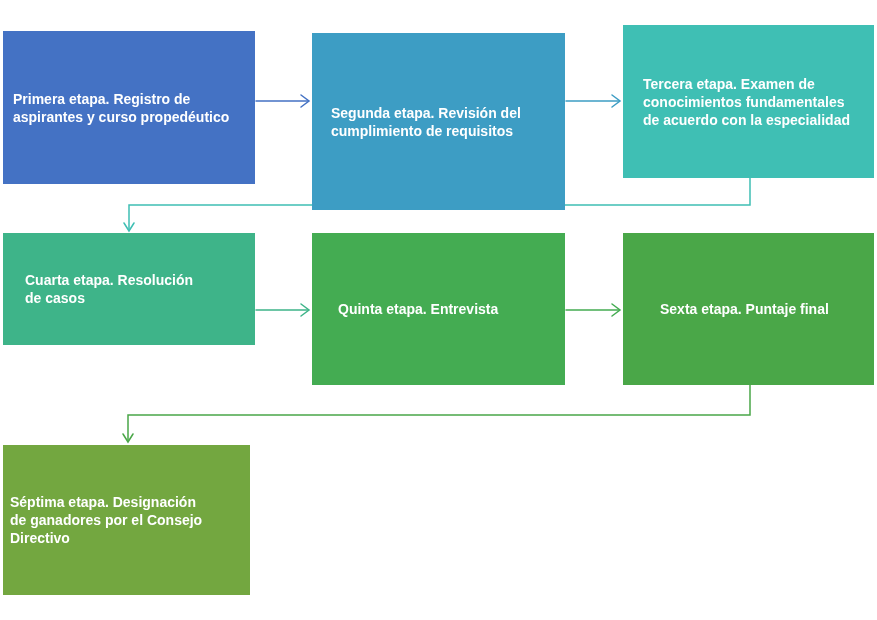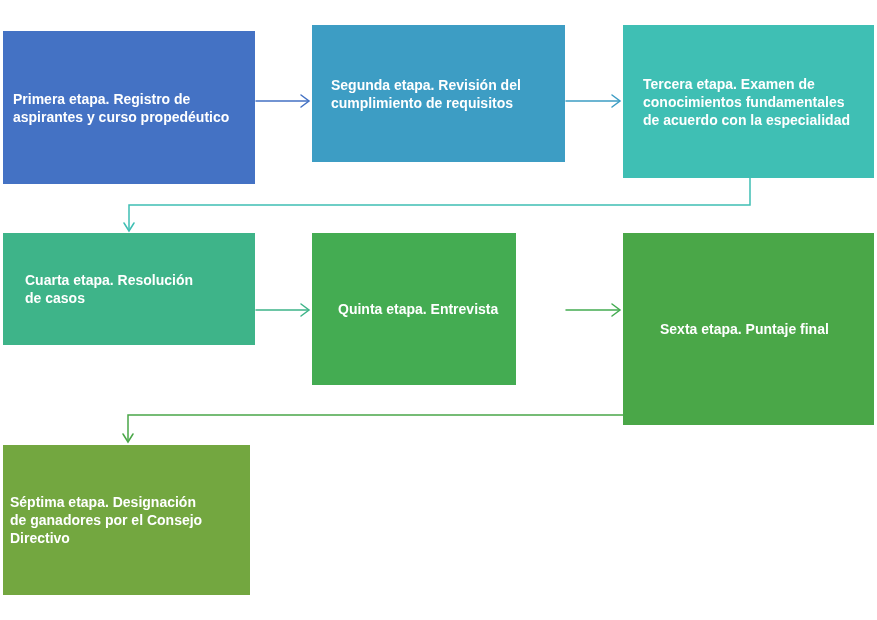--- a/index.html
+++ b/index.html
@@ -21,25 +21,25 @@
     align-items: center;
     box-sizing: border-box;
     color: #ffffff;
     font-size: 14px;
     font-weight: bold;
     line-height: 18px;
     white-space: pre;
   }
   
   .n1 { left: 3px;   top: 25px;  width: 252px; height: 153px; padding-left: 10px; margin-top: 6px; }
-  .n2 { left: 312px; top: 25px;  width: 253px; height: 137px; padding-left: 19px; }
+  .n2 { left: 312px; top: 33px;  width: 253px; height: 177px; padding-left: 19px; }
   .n3 { left: 623px; top: 25px;  width: 251px; height: 153px; padding-left: 20px; }
   .n4 { left: 3px;   top: 233px; width: 252px; height: 112px; padding-left: 22px; }
-  .n5 { left: 312px; top: 233px; width: 204px; height: 152px; padding-left: 26px; }
-  .n6 { left: 623px; top: 233px; width: 251px; height: 192px; padding-left: 37px; }
+  .n5 { left: 312px; top: 233px; width: 253px; height: 152px; padding-left: 26px; }
+  .n6 { left: 623px; top: 233px; width: 251px; height: 152px; padding-left: 37px; }
   .n7 { left: 3px;   top: 445px; width: 247px; height: 150px; padding-left: 15px; }
   .connectors {
     position: absolute;
     left: 0; top: 0;
     width: 877px;
     height: 620px;
     pointer-events: none;
   }
   .connectors polyline {
     fill: none;

